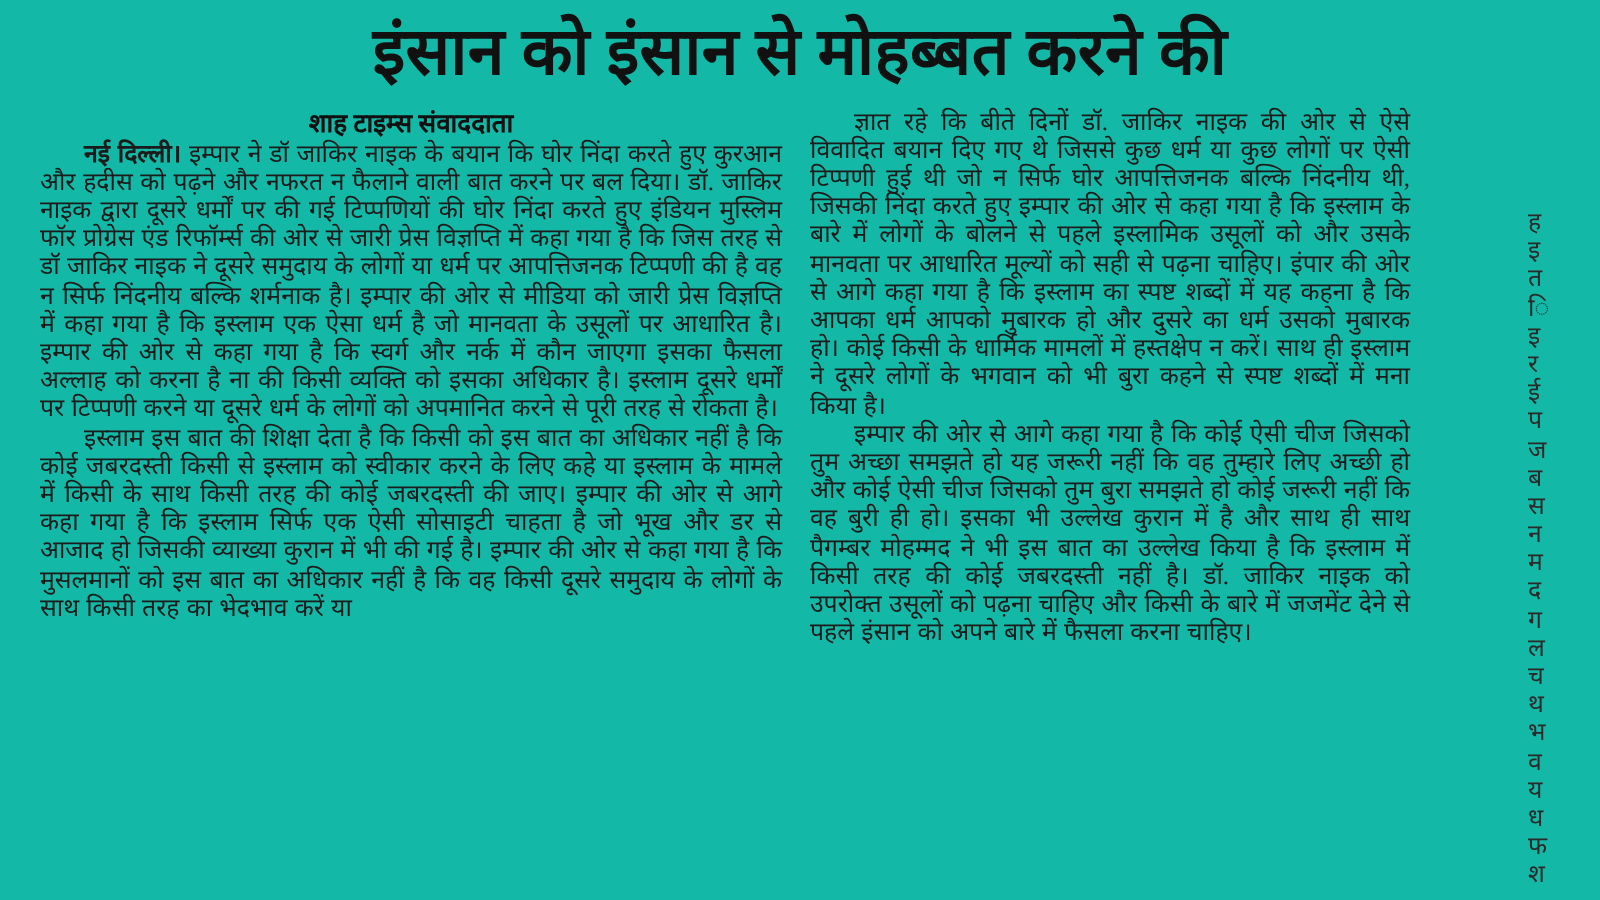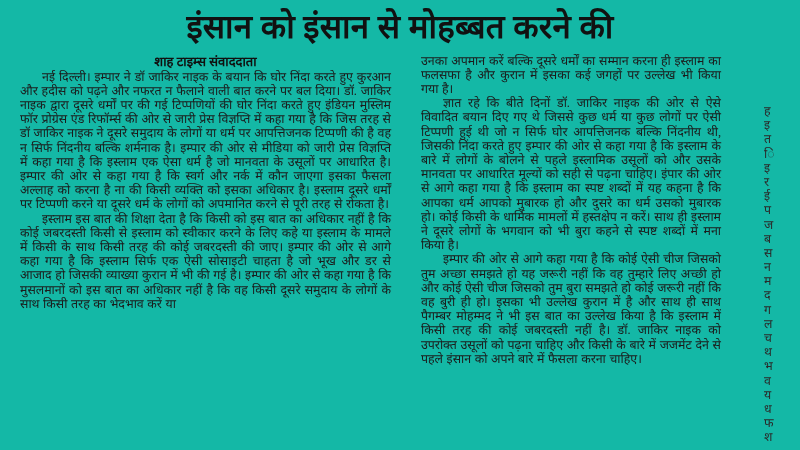--- a/index.html
+++ b/index.html
@@ -24,21 +24,21 @@
     line-height: 1.2;
     color: #111111;
     letter-spacing: 0.2px;
   }
   .headline .hl-line {
     display: block;
     white-space: nowrap;
   }
   .columns {
     display: flex;
-    gap: 30px;
+    gap: 14px;
     padding: 2px 97px 0 20px;
     box-sizing: border-box;
     width: 740px;
   }
   .col {
     box-sizing: border-box;
   }
   .col-left  { width: 371px; flex: 0 0 371px; }
   .col-right { width: 300px; flex: 0 0 300px; }
   .byline {
@@ -51,21 +51,21 @@
   }
   .para {
     margin: 0;
     text-align: justify;
     font-size: 12.4px;
     line-height: 14.2px;
     color: #1b1b1b;
     word-spacing: 0.5px;
   }
   .para.indent { text-indent: 22px; }
-  .dateline { font-weight: 400; }
+  .dateline { font-weight: 700; }
   .edge-sliver {
     position: absolute;
     left: 764px;
     top: 104px;
     width: 17px;
     height: 346px;
     overflow: hidden;
     font-size: 12.4px;
     line-height: 14.2px;
     color: #2a2a2a;
@@ -85,21 +85,20 @@
   <div class="columns">
 
     <div class="col col-left">
       <div class="byline">शाह टाइम्स संवाददाता</div>
       <p class="para indent"><span class="dateline">नई दिल्ली।</span>
         <span>इम्पार ने डॉ जाकिर नाइक के बयान कि घोर निंदा करते हुए कुरआन और हदीस को पढ़ने और नफरत न फैलाने वाली बात करने पर बल दिया। डॉ. जाकिर नाइक द्वारा दूसरे धर्मों पर की गई टिप्पणियों की घोर निंदा करते हुए इंडियन मुस्लिम फॉर प्रोग्रेस एंड रिफॉर्म्स की ओर से जारी प्रेस विज्ञप्ति में कहा गया है कि जिस तरह से डॉ जाकिर नाइक ने दूसरे समुदाय के लोगों या धर्म पर आपत्तिजनक टिप्पणी की है वह न सिर्फ निंदनीय बल्कि शर्मनाक है। इम्पार की ओर से मीडिया को जारी प्रेस विज्ञप्ति में कहा गया है कि इस्लाम एक ऐसा धर्म है जो मानवता के उसूलों पर आधारित है। इम्पार की ओर से कहा गया है कि स्वर्ग और नर्क में कौन जाएगा इसका फैसला अल्लाह को करना है ना की किसी व्यक्ति को इसका अधिकार है। इस्लाम दूसरे धर्मों पर टिप्पणी करने या दूसरे धर्म के लोगों को अपमानित करने से पूरी तरह से रोकता है।</span></p>
       <p class="para indent">इस्लाम इस बात की शिक्षा देता है कि किसी को इस बात का अधिकार नहीं है कि कोई जबरदस्ती किसी से इस्लाम को स्वीकार करने के लिए कहे या इस्लाम के मामले में किसी के साथ किसी तरह की कोई जबरदस्ती की जाए। इम्पार की ओर से आगे कहा गया है कि इस्लाम सिर्फ एक ऐसी सोसाइटी चाहता है जो भूख और डर से आजाद हो जिसकी व्याख्या कुरान में भी की गई है। इम्पार की ओर से कहा गया है कि मुसलमानों को इस बात का अधिकार नहीं है कि वह किसी दूसरे समुदाय के लोगों के साथ किसी तरह का भेदभाव करें या</p>
     </div>
 
     <div class="col col-right">
-      <p class="para">उनका अपमान करें बल्कि दूसरे धर्मों का सम्मान करना ही इस्लाम का फलसफा है और कुरान में इसका कई जगहों पर उल्लेख भी किया गया है।</p>
       <p class="para indent">ज्ञात रहे कि बीते दिनों डॉ. जाकिर नाइक की ओर से ऐसे विवादित बयान दिए गए थे जिससे कुछ धर्म या कुछ लोगों पर ऐसी टिप्पणी हुई थी जो न सिर्फ घोर आपत्तिजनक बल्कि निंदनीय थी, जिसकी निंदा करते हुए इम्पार की ओर से कहा गया है कि इस्लाम के बारे में लोगों के बोलने से पहले इस्लामिक उसूलों को और उसके मानवता पर आधारित मूल्यों को सही से पढ़ना चाहिए। इंपार की ओर से आगे कहा गया है कि इस्लाम का स्पष्ट शब्दों में यह कहना है कि आपका धर्म आपको मुबारक हो और दुसरे का धर्म उसको मुबारक हो। कोई किसी के धार्मिक मामलों में हस्तक्षेप न करें। साथ ही इस्लाम ने दूसरे लोगों के भगवान को भी बुरा कहने से स्पष्ट शब्दों में मना किया है।</p>
       <p class="para indent">इम्पार की ओर से आगे कहा गया है कि कोई ऐसी चीज जिसको तुम अच्छा समझते हो यह जरूरी नहीं कि वह तुम्हारे लिए अच्छी हो और कोई ऐसी चीज जिसको तुम बुरा समझते हो कोई जरूरी नहीं कि वह बुरी ही हो। इसका भी उल्लेख कुरान में है और साथ ही साथ पैगम्बर मोहम्मद ने भी इस बात का उल्लेख किया है कि इस्लाम में किसी तरह की कोई जबरदस्ती नहीं है। डॉ. जाकिर नाइक को उपरोक्त उसूलों को पढ़ना चाहिए और किसी के बारे में जजमेंट देने से पहले इंसान को अपने बारे में फैसला करना चाहिए।</p>
     </div>
 
   </div>
 
   <div class="edge-sliver">
       <div>ह</div>
       <div>इ</div>
       <div>त</div>

